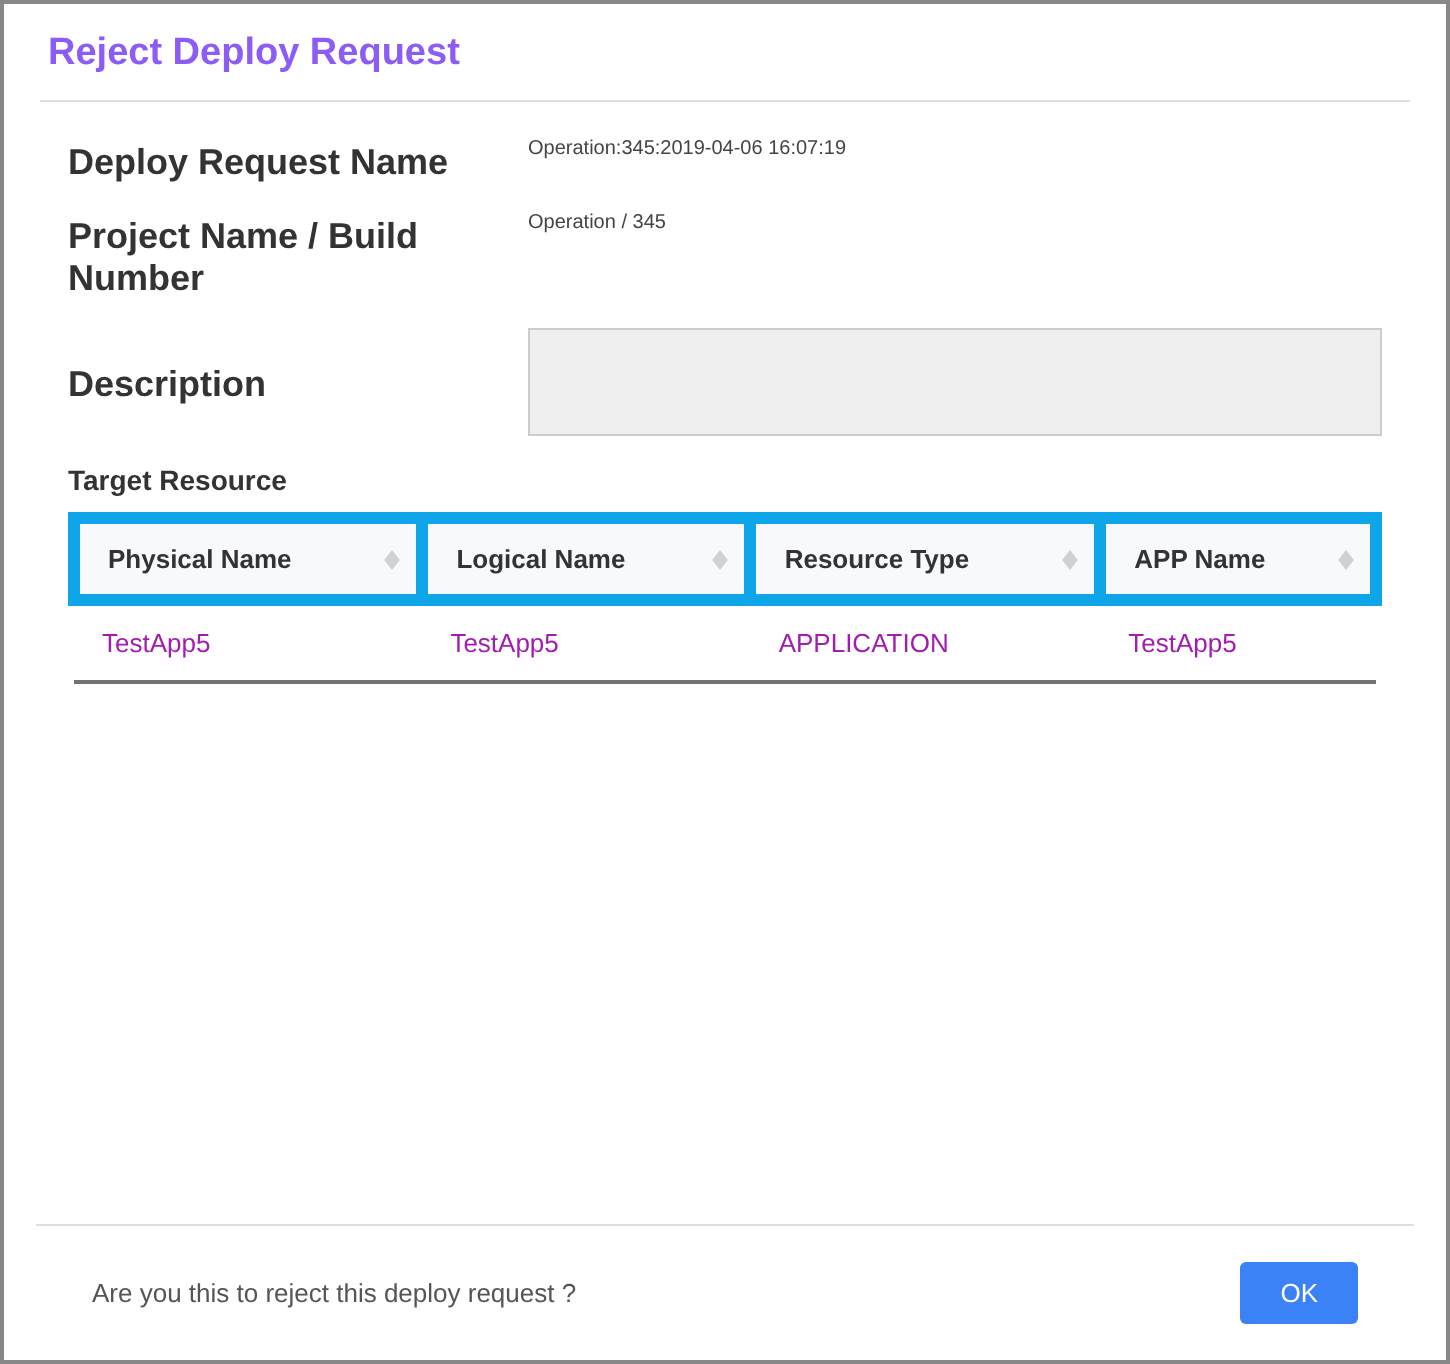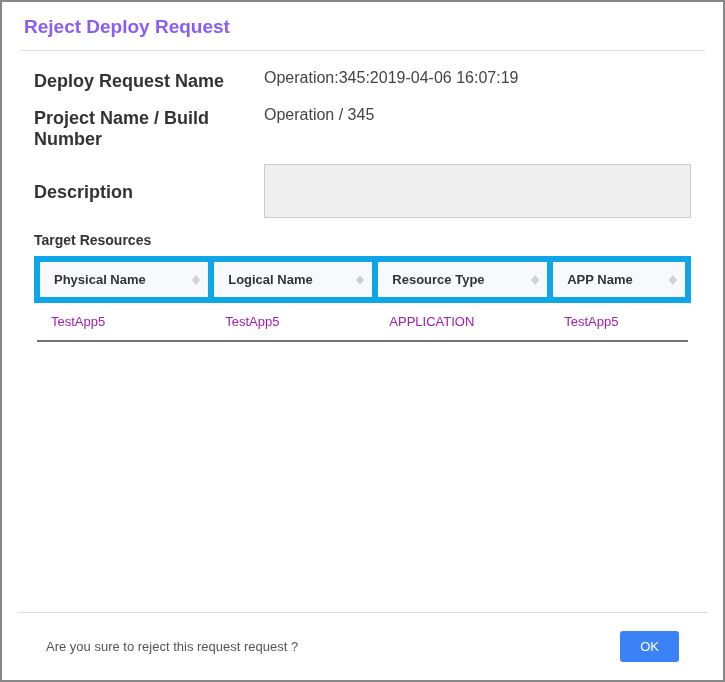--- a/index.html
+++ b/index.html
@@ -37,21 +37,21 @@
       margin-bottom: 14px;
     }
     .form-label {
       width: 230px;
       font-size: 18px;
       font-weight: 600;
       color: #333;
       padding-top: 2px;
     }
     .form-value {
-      font-size: 16px;
+      font-size: 10px;
       color: #444;
       flex: 1;
     }
     .description-box {
       flex: 1;
       height: 54px;
       background: #efefef;
       border: 1px solid #ccc;
     }
     .section-title {
@@ -152,21 +152,21 @@
   <div class="form-row">
     <div class="form-label">Project Name / Build Number</div>
     <div class="form-value">Operation / 345</div>
   </div>
 
   <div class="form-row" style="align-items:center">
     <div class="form-label">Description</div>
     <div class="description-box"></div>
   </div>
 
-  <div class="section-title">Target Resources</div>
+  <div class="section-title">Target Resource</div>
 
   <table class="table">
     <thead>
       <tr>
         <th>
           <span>Physical  Name</span>
           <span class="sort-icon">
             <svg width="8" height="5" viewBox="0 0 8 5">
                 <polygon points="4,0 8,5 0,5" fill="#888"></polygon>
               </svg>
@@ -218,18 +218,18 @@
         <td>TestApp5</td>
       </tr>
     </tbody>
   </table>
 
 </div>
 
 <div class="modal-footer">
   <div class="footer-divider"></div>
   <div class="footer-content">
-    <div class="footer-text">Are you sure to reject this request request ?</div>
+    <div class="footer-text">Are you this to reject this deploy request ?</div>
     <div class="footer-buttons">
       <button class="btn">OK</button>
     </div>
   </div>
 </div>
 
 </body></html>

